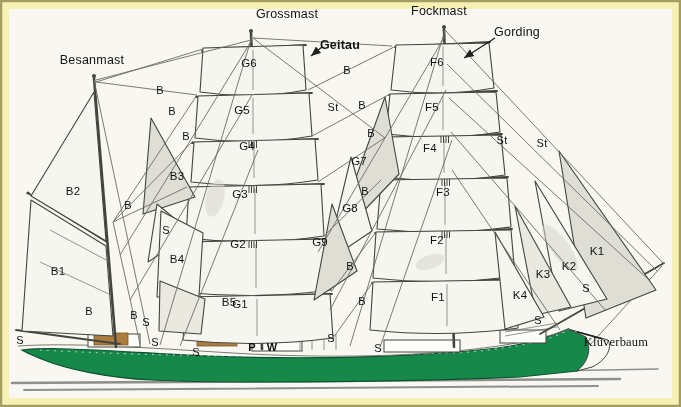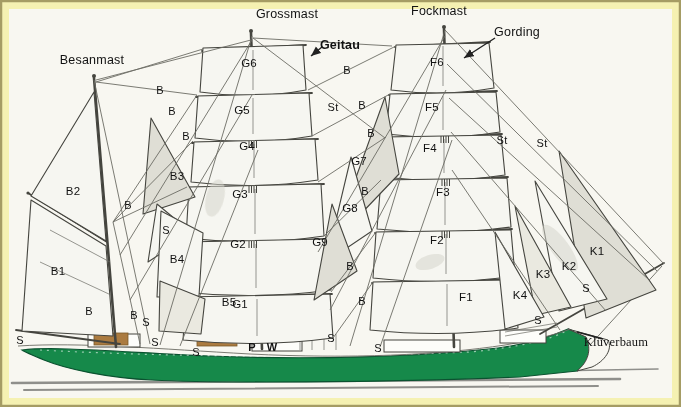--- a/index.html
+++ b/index.html
@@ -222,21 +222,21 @@
       <span class="lbl sail-lbl" style="left: 185px; top: 303px; margin-left: 44px;">B5</span>
       <span class="lbl sail-lbl" style="left: 240px; top: 305px;">G1</span>
       <span class="lbl sail-lbl" style="left: 238px; top: 245px;">G2</span>
       <span class="lbl sail-lbl" style="left: 240px; top: 195px;">G3</span>
       <span class="lbl sail-lbl" style="left: 247px; top: 147px;">G4</span>
       <span class="lbl sail-lbl" style="left: 242px; top: 111px;">G5</span>
       <span class="lbl sail-lbl" style="left: 249px; top: 64px;">G6</span>
       <span class="lbl sail-lbl" style="left: 359px; top: 162px;">G7</span>
       <span class="lbl sail-lbl" style="left: 350px; top: 209px;">G8</span>
       <span class="lbl sail-lbl" style="left: 320px; top: 243px;">G9</span>
-      <span class="lbl sail-lbl" style="left: 438px; top: 298px; margin-left: 28px;">F1</span>
+      <span class="lbl sail-lbl" style="left: 438px; top: 298px;">F1</span>
       <span class="lbl sail-lbl" style="left: 437px; top: 241px;">F2</span>
       <span class="lbl sail-lbl" style="left: 443px; top: 193px;">F3</span>
       <span class="lbl sail-lbl" style="left: 430px; top: 149px;">F4</span>
       <span class="lbl sail-lbl" style="left: 432px; top: 108px;">F5</span>
       <span class="lbl sail-lbl" style="left: 437px; top: 63px;">F6</span>
       <span class="lbl sail-lbl" style="left: 597px; top: 252px;">K1</span>
       <span class="lbl sail-lbl" style="left: 569px; top: 267px;">K2</span>
       <span class="lbl sail-lbl" style="left: 543px; top: 275px;">K3</span>
       <span class="lbl sail-lbl" style="left: 520px; top: 296px;">K4</span>
       <span class="lbl rope-lbl" style="left: 160px; top: 90px;">B</span>

